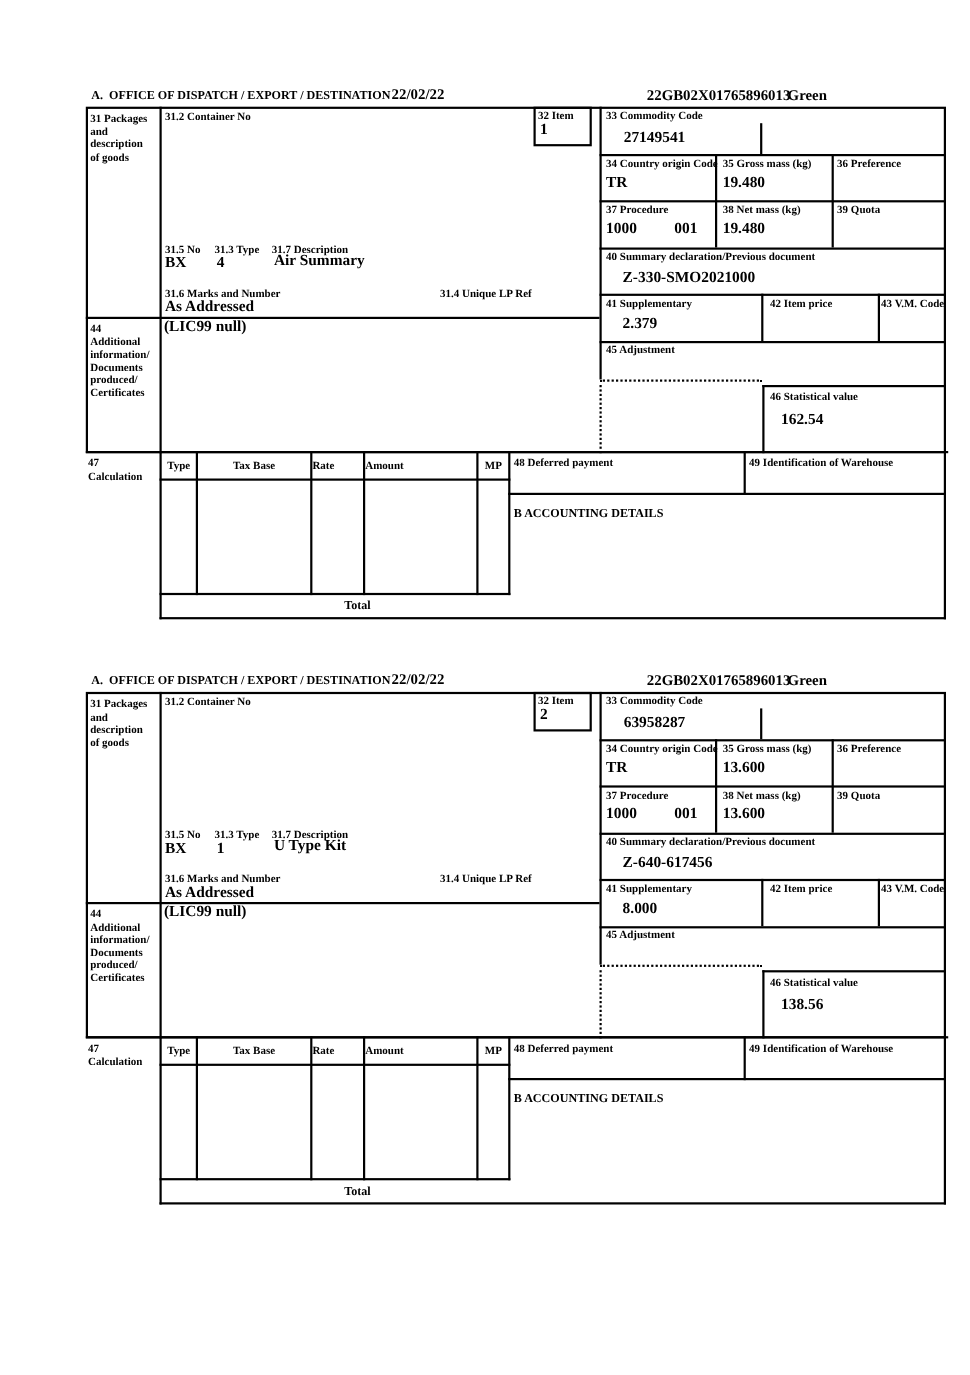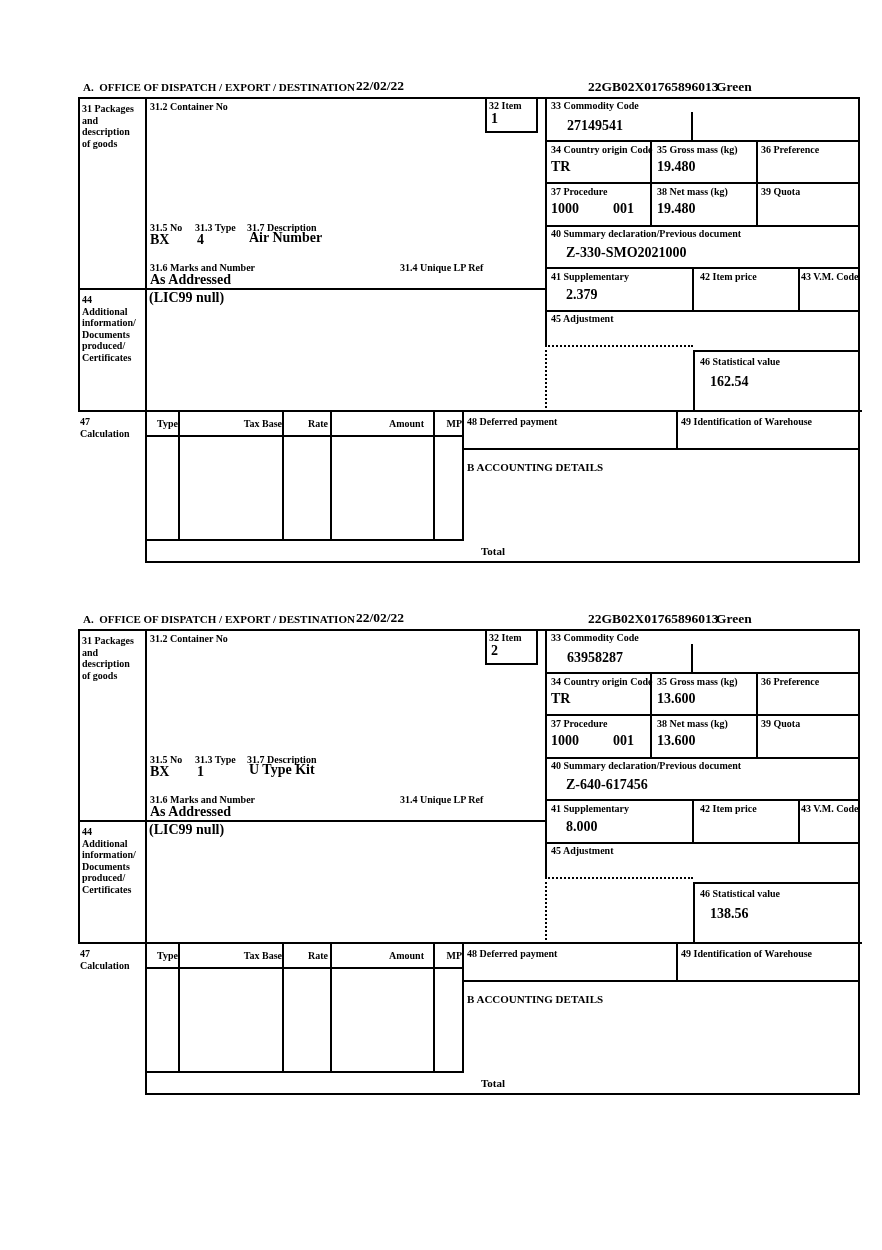--- a/index.html
+++ b/index.html
@@ -8,22 +8,22 @@
   .sec{position:absolute;left:0;width:869px;height:500px;}
   .box{position:absolute;border:2px solid #000;box-sizing:border-box;}
   .ln{position:absolute;background:#000;}
   .dh{position:absolute;border-top:2px dotted #000;height:0;}
   .dv{position:absolute;border-left:2px dotted #000;width:0;}
   .lbl{position:absolute;font-weight:bold;font-size:10px;line-height:11.5px;white-space:pre-line;}
   .val{position:absolute;font-weight:bold;font-size:14px;line-height:15px;white-space:pre;}
   .hd{position:absolute;font-weight:bold;font-size:11px;white-space:pre;}
   .big{font-size:13.5px;}
   .cth{position:absolute;font-weight:bold;font-size:10px;}
-  .ctr{text-align:right;}
-  .rgt{text-align:right;}
+  .ctr{text-align:center;}
+  .rgt{}
 </style>
 </head>
 <body>
 
 <div id="page">
 
   <div class="sec" style="top:80px">
 
     <span class="hd" style="left:83px;top:1px">A.  OFFICE OF DISPATCH / EXPORT / DESTINATION</span>
     <span class="hd big" style="left:356px;top:-2px">22/02/22</span>
@@ -76,21 +76,21 @@
 Certificates</span>
 
     <span class="lbl" style="left:150px;top:21px">31.2 Container No</span>
     <span class="lbl" style="left:489px;top:20px">32 Item</span>
     <span class="val" style="left:491px;top:31px">1</span>
     <span class="lbl" style="left:150px;top:142px">31.5 No</span>
     <span class="lbl" style="left:195px;top:142px">31.3 Type</span>
     <span class="lbl" style="left:247px;top:142px">31.7 Description</span>
     <span class="val" style="left:150px;top:152px">BX</span>
     <span class="val" style="left:197px;top:152px">4</span>
-    <span class="val" style="left:249px;top:150px">Air Number</span>
+    <span class="val" style="left:249px;top:150px">Air Summary</span>
     <span class="lbl" style="left:150px;top:182px">31.6 Marks and Number</span>
     <span class="lbl" style="left:400px;top:182px">31.4 Unique LP Ref</span>
     <span class="val" style="left:150px;top:192px">As Addressed</span>
     <span class="val" style="left:149px;top:210px">(LIC99 null)</span>
 
     <span class="lbl" style="left:551px;top:20px">33 Commodity Code</span>
     <span class="val" style="left:567px;top:38px">27149541</span>
     <span class="lbl" style="left:551px;top:64px">34 Country origin Code</span>
     <span class="val" style="left:551px;top:79px">TR</span>
     <span class="lbl" style="left:657px;top:64px">35 Gross mass (kg)</span>

